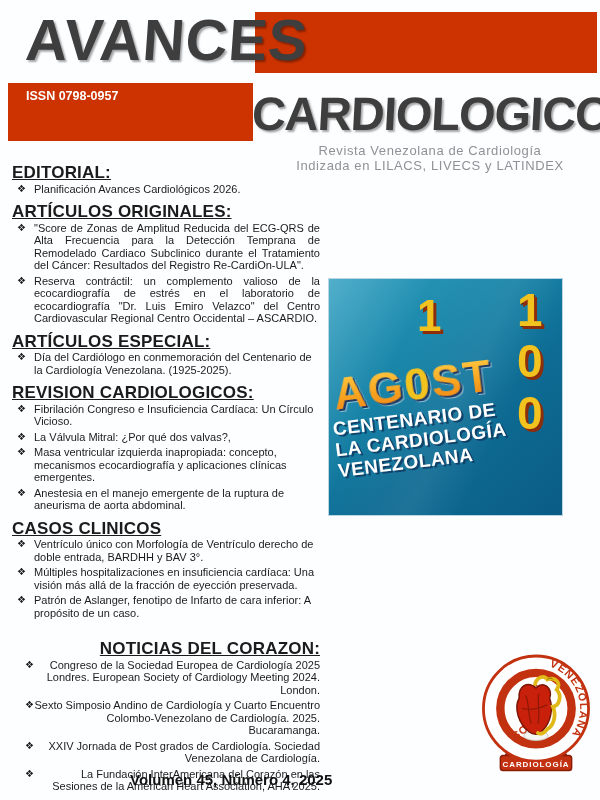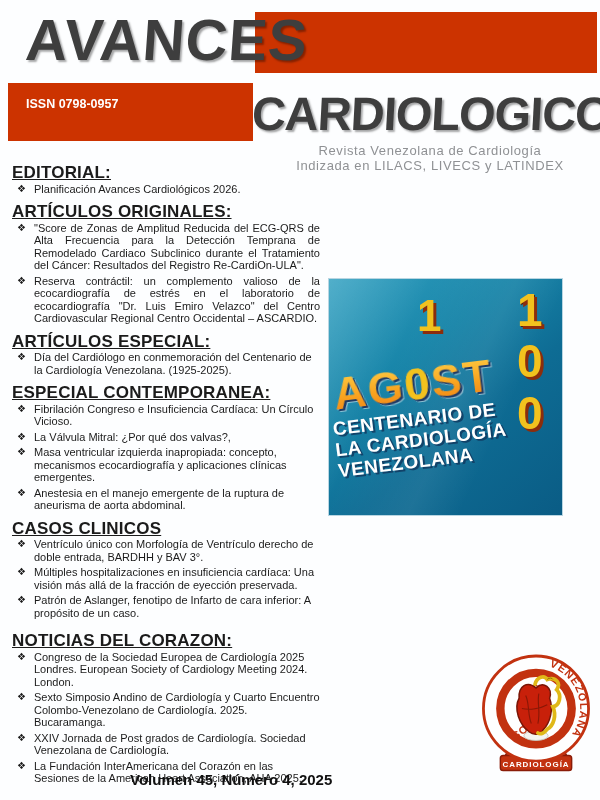--- a/index.html
+++ b/index.html
@@ -6,29 +6,29 @@
   body{width:600px;height:800px;background:#ffffff;font-family:"Liberation Sans",sans-serif;overflow:hidden;}
   .page{position:relative;width:600px;height:800px;background:#fdfeff;}
 
   
   .bar-top{position:absolute;left:255px;top:12px;width:342px;height:61px;background:#cc3300;}
   .bar-issn{position:absolute;left:8px;top:83px;width:245px;height:58px;background:#cc3300;}
   .t-avances{position:absolute;left:26px;top:6px;font-size:58px;font-weight:800;color:#3e3e3e;
     letter-spacing:1px;transform:skewX(-4deg);text-shadow:2px 2px 2px rgba(0,0,0,.35);white-space:nowrap;}
   .t-cardio{position:absolute;left:252px;top:86px;font-size:47px;font-weight:800;color:#3e3e3e;
     letter-spacing:-1px;transform:skewX(-3deg);text-shadow:2px 2px 2px rgba(0,0,0,.35);white-space:nowrap;}
-  .issn-text{position:absolute;left:26px;top:96px;color:#ffffff;font-weight:bold;font-size:12.5px;line-height:17px;}
+  .issn-text{position:absolute;left:26px;top:88px;color:#ffffff;font-weight:bold;font-size:12.5px;line-height:17px;}
   .subtitle{position:absolute;left:258px;top:143px;width:344px;text-align:center;color:#8f9194;
     font-size:13px;line-height:15px;letter-spacing:.6px;}
 
   
   .toc{position:absolute;left:12px;top:167px;width:308px;font-size:11px;line-height:12.5px;color:#1b1b1b;}
   .toc h2{font-size:17px;font-weight:bold;text-decoration:underline;margin:0 0 3px 0;letter-spacing:.2px;}
   .sec{margin:0 0 11px 0;}
-  .sec.gap-big{margin-top:16px;}
+  .sec.gap-big{margin-top:24px;text-align:right;}
   .item{display:flex;margin:0 0 3px 0;}
   .bullet{flex:none;width:17px;padding-left:5px;font-size:10px;}
   .item p{margin:0;flex:1;}
   .sec.just .item p{text-align:justify;}
 
   
   .poster{position:absolute;left:329px;top:279px;width:233px;height:236px;overflow:hidden;
     background:linear-gradient(140deg,#35a2c2 0%,#1784a8 35%,#0e6c94 60%,#0a5c85 100%);
     box-shadow:0 0 0 1px #b9d6e2;}
   .poster::before{content:"";position:absolute;inset:0;
@@ -99,21 +99,21 @@
 
     <div class="sec">
       <h2>ARTÍCULOS ESPECIAL:</h2>
       <div class="item">
         <span class="bullet">❖</span>
         <p>Día del Cardiólogo en conmemoración del Centenario de la Cardiología Venezolana.   (1925-2025).</p>
       </div>
     </div>
 
     <div class="sec">
-      <h2>ESPECIAL CONTEMPORANEA:</h2>
+      <h2>REVISION CARDIOLOGICOS:</h2>
       <div class="item">
         <span class="bullet">❖</span>
         <p>Fibrilación Congreso e Insuficiencia Cardíaca: Un Círculo Vicioso.</p>
       </div>
       <div class="item">
         <span class="bullet">❖</span>
         <p>La Válvula Mitral: ¿Por qué dos valvas?,</p>
       </div>
       <div class="item">
         <span class="bullet">❖</span>

